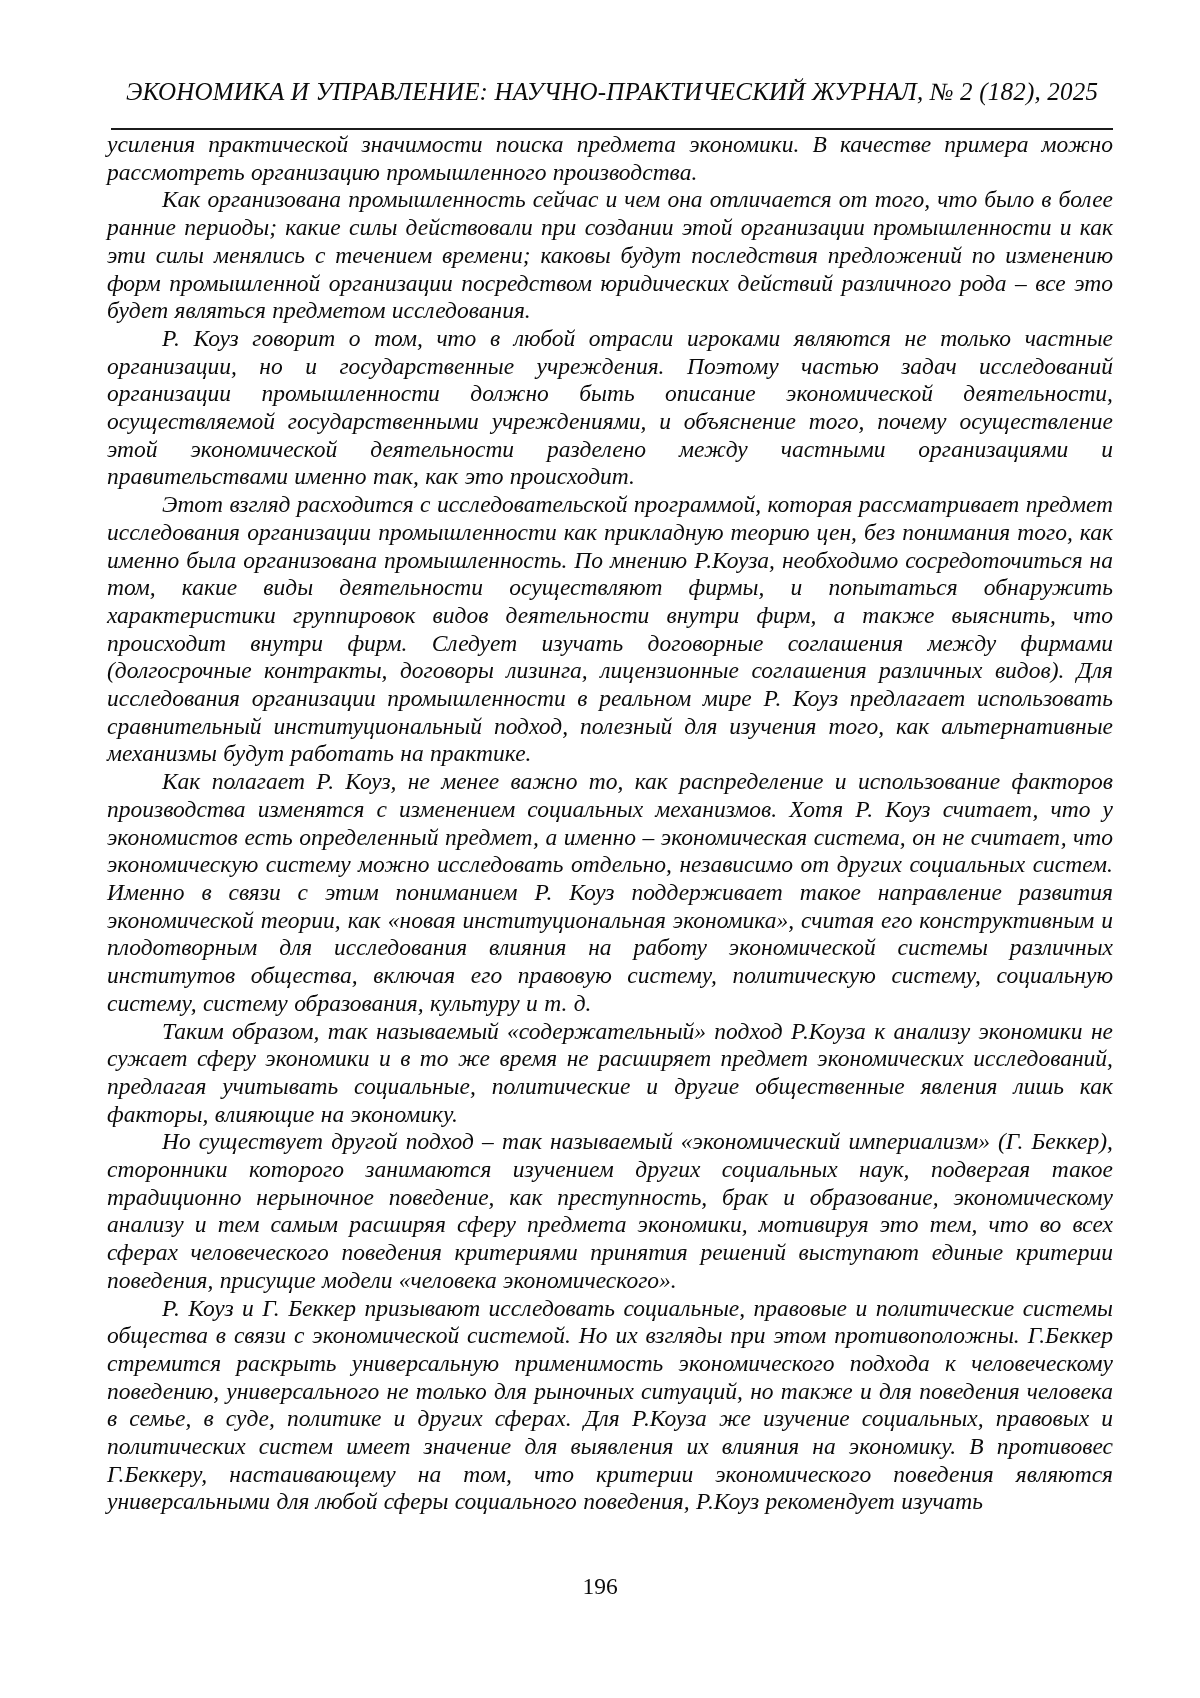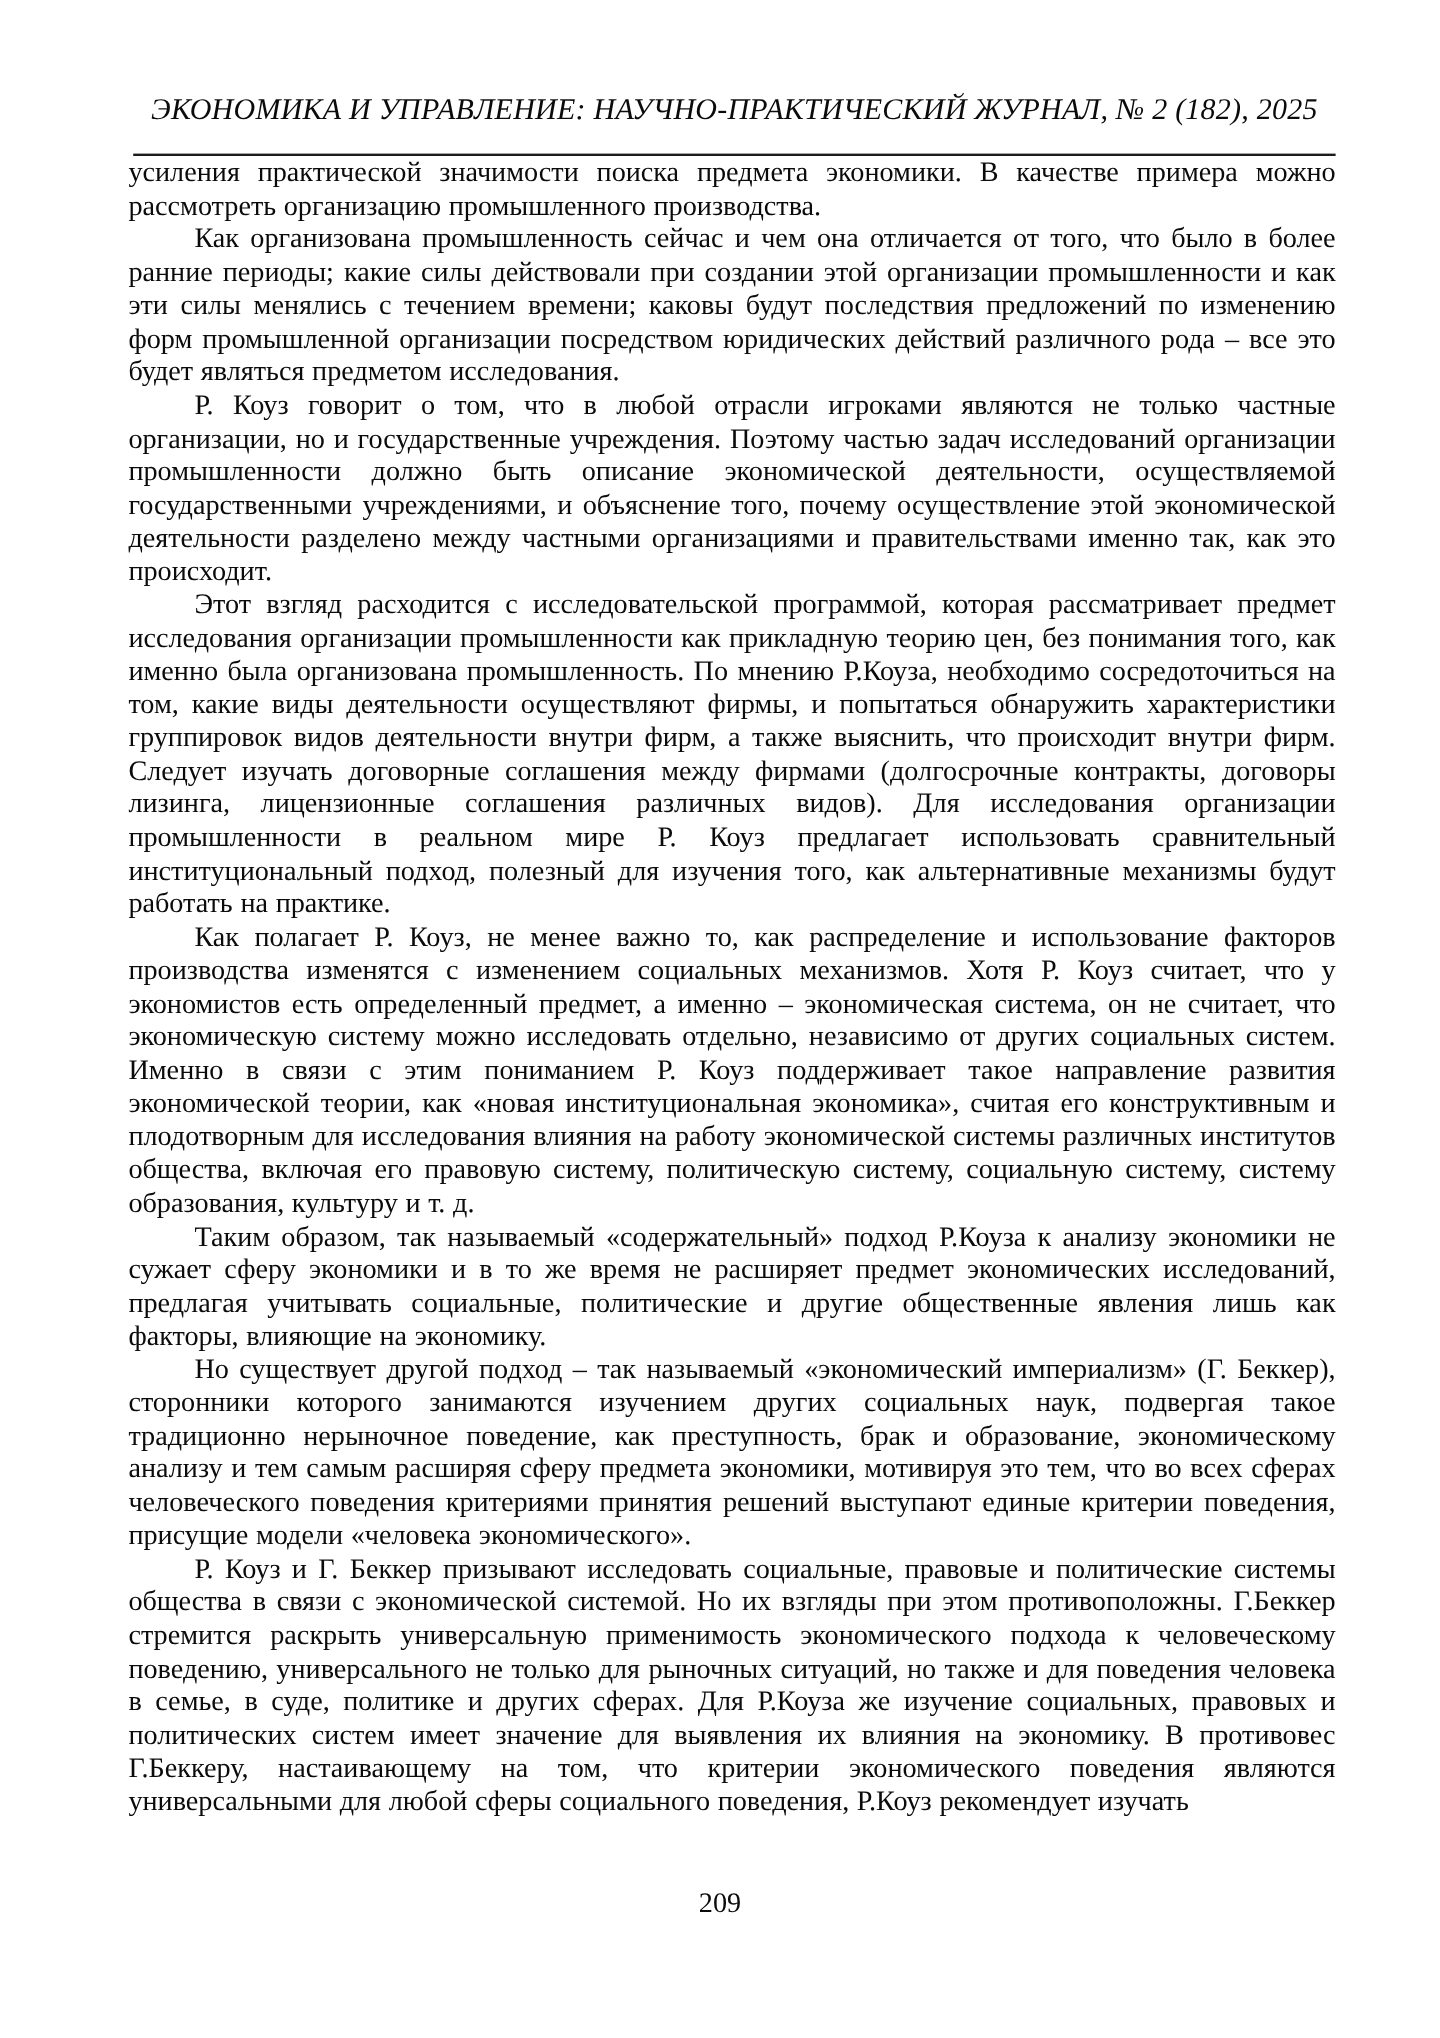--- a/index.html
+++ b/index.html
@@ -37,20 +37,21 @@
     position: absolute;
     left: 107px;
     top: 131px;
     width: 1006px;
     font-size: 23.5px;
     line-height: 27.7px;
     text-align: justify;
     hyphens: auto;
     -webkit-hyphens: auto;
     word-spacing: 0.5px;
+    font-style: italic;
   }
   .article-body p {
     margin: 0;
     padding: 0;
     text-indent: 55px;
   }
   .article-body p.no-indent {
     text-indent: 0;
   }
   .page-number {
@@ -76,15 +77,15 @@
     <p class="no-indent">усиления практической значимости поиска предмета экономики. В качестве примера можно рассмотреть организацию промышленного производства.</p>
     <p>Как организована промышленность сейчас и чем она отличается от того, что было в более ранние периоды; какие силы действовали при создании этой организации промышленности и как эти силы менялись с течением времени; каковы будут последствия предложений по изменению форм промышленной организации посредством юридических действий различного рода – все это будет являться предметом исследования.</p>
     <p>Р. Коуз говорит о том, что в любой отрасли игроками являются не только частные организации, но и государственные учреждения. Поэтому частью задач исследований организации промышленности должно быть описание экономической деятельности, осуществляемой государственными учреждениями, и объяснение того, почему осуществление этой экономической деятельности разделено между частными организациями и правительствами именно так, как это происходит.</p>
     <p>Этот взгляд расходится с исследовательской программой, которая рассматривает предмет исследования организации промышленности как прикладную теорию цен, без понимания того, как именно была организована промышленность. По мнению Р.Коуза, необходимо сосредоточиться на том, какие виды деятельности осуществляют фирмы, и попытаться обнаружить характеристики группировок видов деятельности внутри фирм, а также выяснить, что происходит внутри фирм. Следует изучать договорные соглашения между фирмами (долгосрочные контракты, договоры лизинга, лицензионные соглашения различных видов). Для исследования организации промышленности в реальном мире Р. Коуз предлагает использовать сравнительный институциональный подход, полезный для изучения того, как альтернативные механизмы будут работать на практике.</p>
     <p>Как полагает Р. Коуз, не менее важно то, как распределение и использование факторов производства изменятся с изменением социальных механизмов. Хотя Р. Коуз считает, что у экономистов есть определенный предмет, а именно – экономическая система, он не считает, что экономическую систему можно исследовать отдельно, независимо от других социальных систем. Именно в связи с этим пониманием Р. Коуз поддерживает такое направление развития экономической теории, как «новая институциональная экономика», считая его конструктивным и плодотворным для исследования влияния на работу экономической системы различных институтов общества, включая его правовую систему, политическую систему, социальную систему, систему образования, культуру и т. д.</p>
     <p>Таким образом, так называемый «содержательный» подход Р.Коуза к анализу экономики не сужает сферу экономики и в то же время не расширяет предмет экономических исследований, предлагая учитывать социальные, политические и другие общественные явления лишь как факторы, влияющие на экономику.</p>
     <p>Но существует другой подход – так называемый «экономический империализм» (Г. Беккер), сторонники которого занимаются изучением других социальных наук, подвергая такое традиционно нерыночное поведение, как преступность, брак и образование, экономическому анализу и тем самым расширяя сферу предмета экономики, мотивируя это тем, что во всех сферах человеческого поведения критериями принятия решений выступают единые критерии поведения, присущие модели «человека экономического».</p>
     <p>Р. Коуз и Г. Беккер призывают исследовать социальные, правовые и политические системы общества в связи с экономической системой. Но их взгляды при этом противоположны. Г.Беккер стремится раскрыть универсальную применимость экономического подхода к человеческому поведению, универсального не только для рыночных ситуаций, но также и для поведения человека в семье, в суде, политике и других сферах. Для Р.Коуза же изучение социальных, правовых и политических систем имеет значение для выявления их влияния на экономику. В противовес Г.Беккеру, настаивающему на том, что критерии экономического поведения являются универсальными для любой сферы социального поведения, Р.Коуз рекомендует изучать</p>
   </div>
 
-  <div class="page-number">209</div>
+  <div class="page-number">196</div>
 
 </div>
 
 </body></html>

